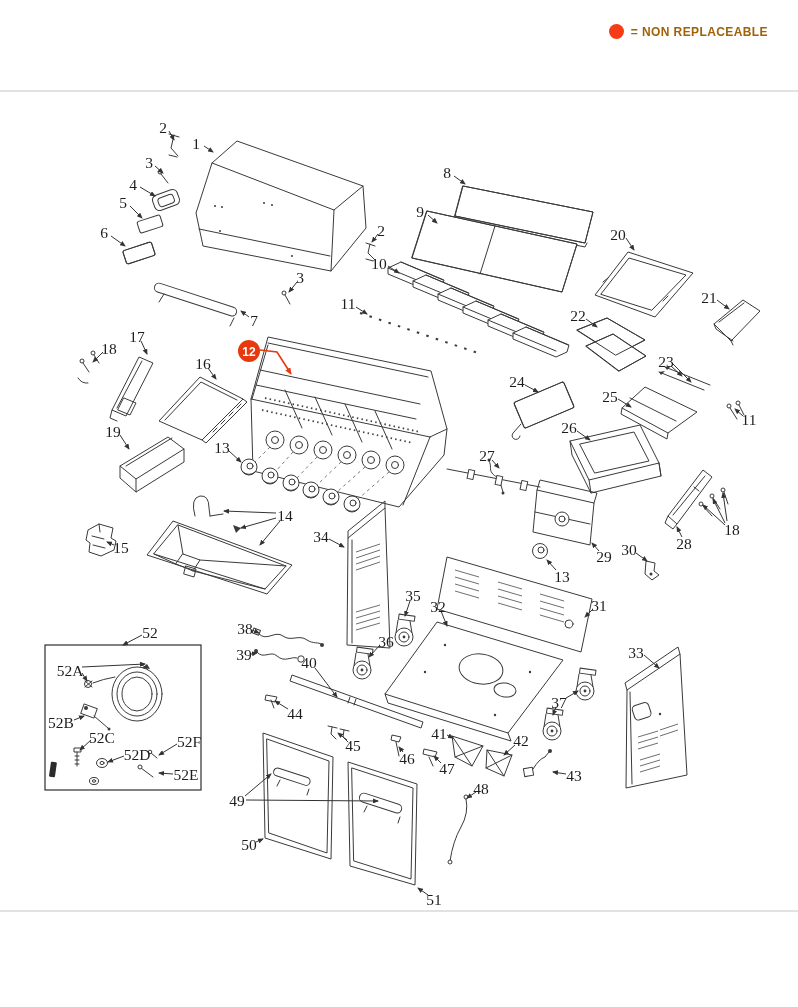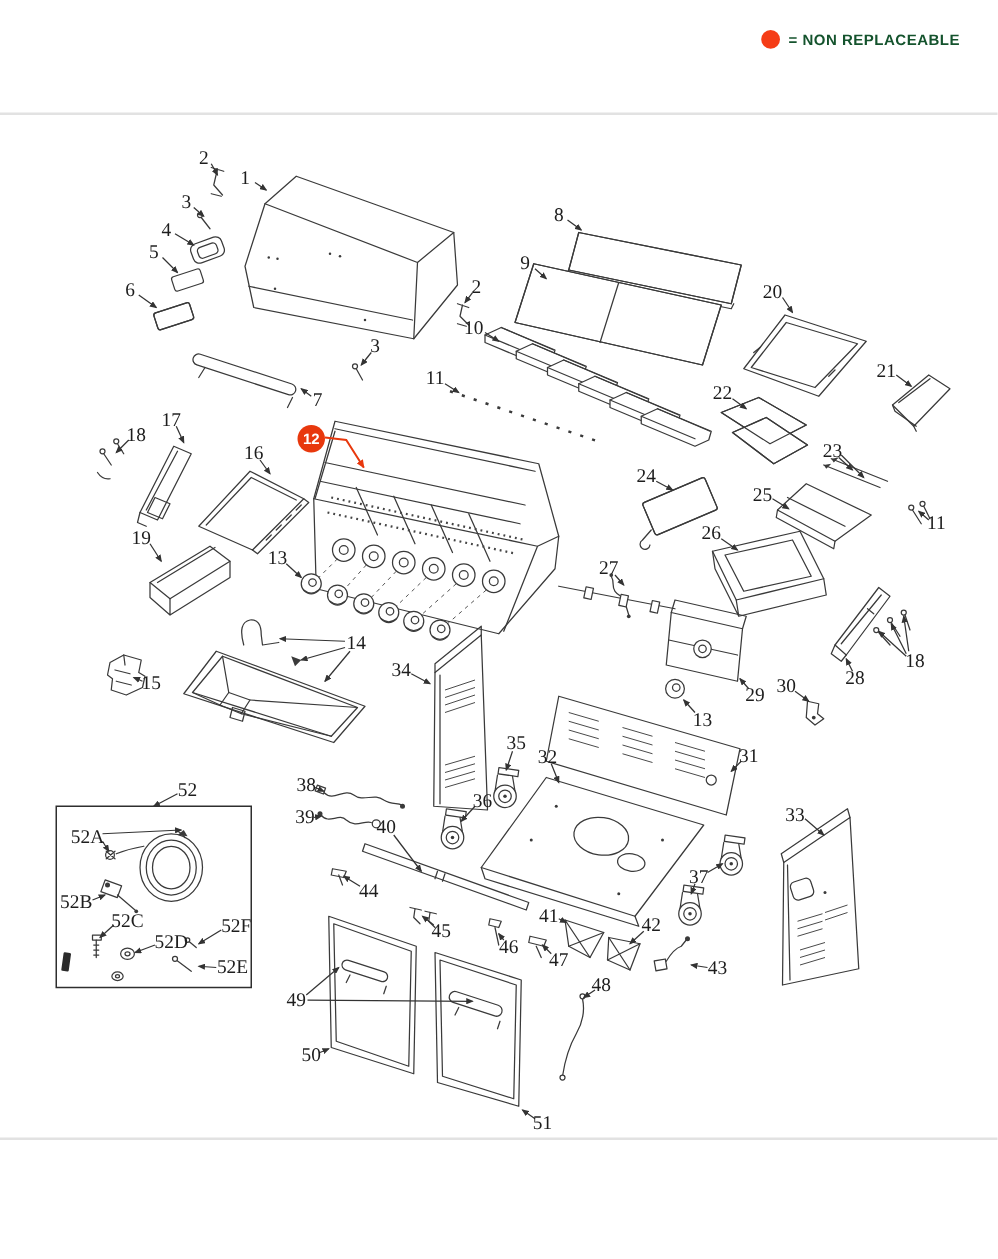--- a/index.html
+++ b/index.html
@@ -21,21 +21,21 @@
   .badge-text{font:bold 12px "Liberation Sans",sans-serif;text-anchor:middle;dominant-baseline:central;}
 </style>
 </head>
 <body>
 
 <div class="rule" id="rule-top"></div>
 <div class="rule" id="rule-bottom"></div>
 
 <div class="legend">
   <span class="legend-dot" style="background: rgb(245, 60, 22);"></span>
-  <span class="legend-text" style="color: #14532d;">= NON REPLACEABLE</span>
+  <span class="legend-text" style="color: #a16207;">= NON REPLACEABLE</span>
 </div>
 
 <svg width="798" height="1007" viewBox="0 0 798 1007">
   <defs>
     <marker id="arrow" markerWidth="6" markerHeight="5" refX="5" refY="2.5" orient="auto" markerUnits="userSpaceOnUse">
       <path d="M0,0 L6,2.5 L0,5 Z" fill="#333"></path>
     </marker>
     <marker id="arrow-red" markerWidth="7" markerHeight="6" refX="6" refY="3" orient="auto" markerUnits="userSpaceOnUse">
       <path d="M0,0 L7,3 L0,6 Z" fill="#e8380d"></path>
     </marker>

